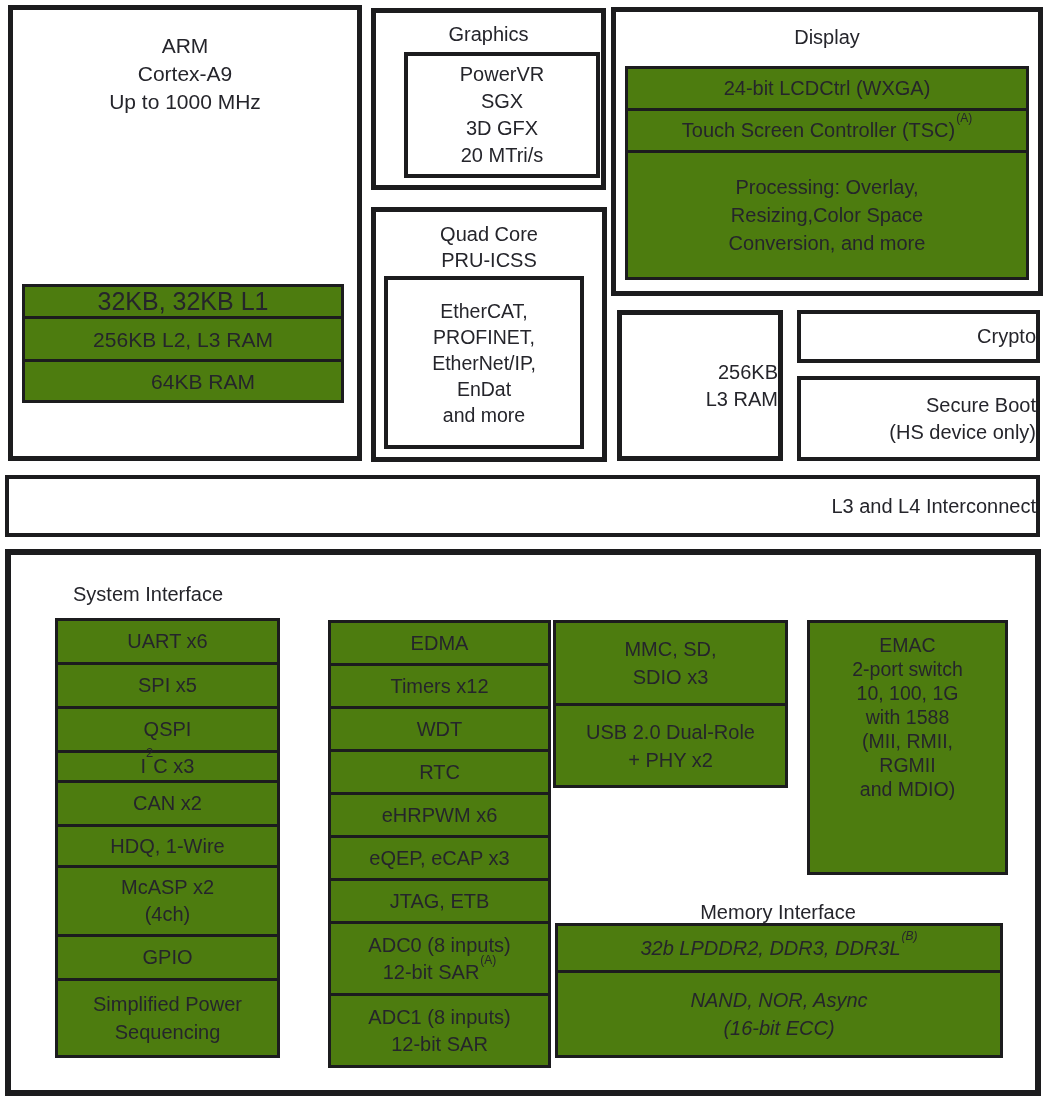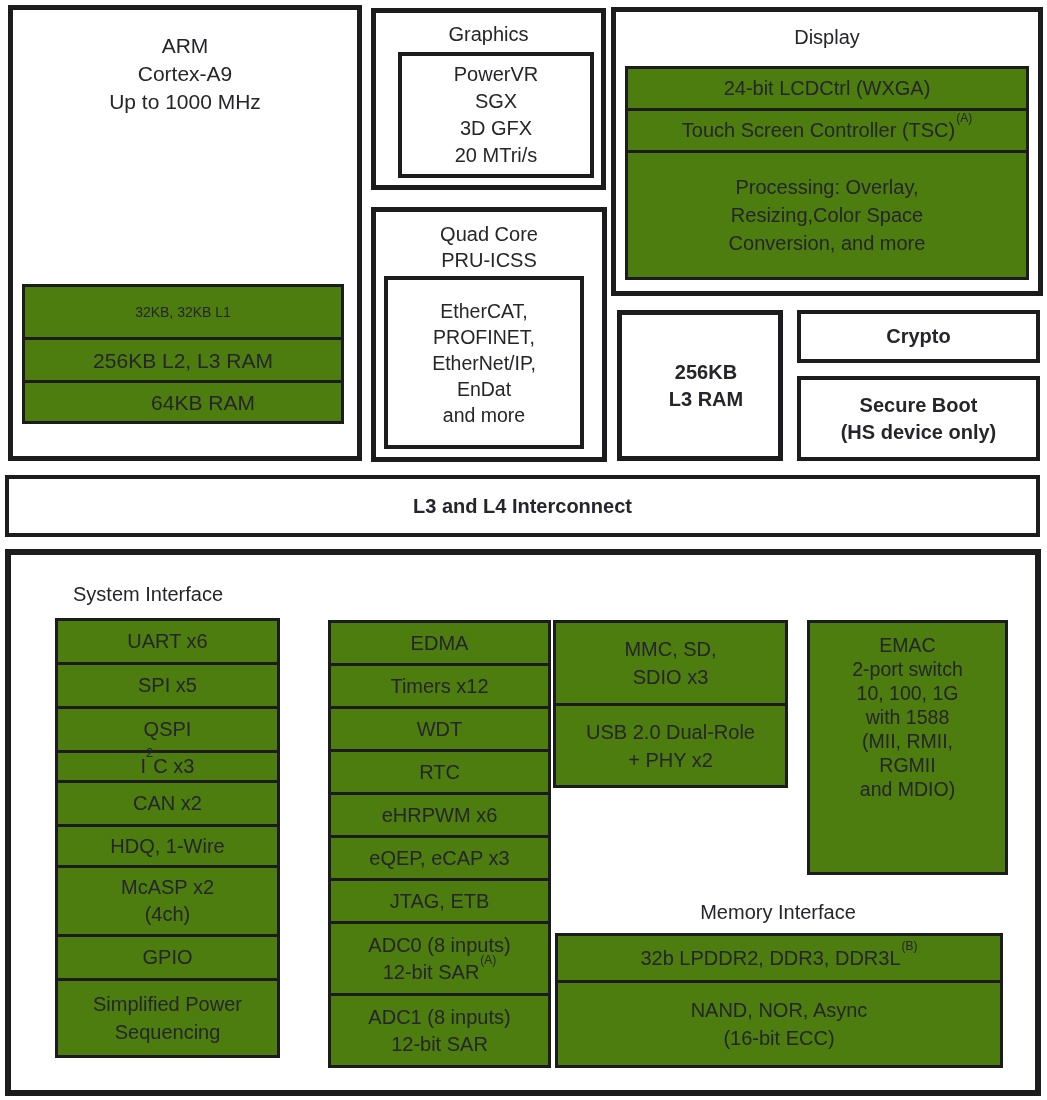--- a/index.html
+++ b/index.html
@@ -17,52 +17,52 @@
     box-sizing:border-box;border:3px solid #1c1c1e;background:#4d7c0f;
     display:flex;flex-direction:column;align-items:center;justify-content:center;
     text-align:center;font-size:20px;line-height:25px;
   }
   .row + .row{margin-top:-3px;}
   .inner{
     position:absolute;box-sizing:border-box;border:4px solid #1c1c1e;background:#ffffff;
     display:flex;flex-direction:column;align-items:center;justify-content:center;
     text-align:center;font-size:20px;
   }
-  .ctrbox{display:flex;flex-direction:column;align-items:center;justify-content:center;text-align:center;font-weight:bold;}
+  .ctrbox{display:flex;flex-direction:column;align-items:flex-end;justify-content:center;text-align:center;}
   .sp{font-size:12px;line-height:0;position:relative;top:-7px;margin-left:1px;}
   .sp2{font-size:13px;line-height:0;position:relative;top:-8px;}
   .lbl{font-size:20px;}
 </style>
 </head>
 <body>
 
 <div class="canvas">
 
   <div class="blk" style="left:8px;top:5px;width:354px;height:456px;">
     <div class="tlines" style="margin-top:22px;font-size:21px;line-height:28px;">
       <div>ARM</div>
       <div>Cortex-A9</div>
       <div>Up to 1000 MHz</div>
     </div>
     <div class="stack" style="left:9px;width:322px;top:274px;">
-      <div class="row" style="height:56px;font-size:14px;">
+      <div class="row" style="height:35px;font-size:25px;">
         <span>32KB, 32KB L1</span>
       </div>
       <div class="row" style="height:46px;font-size:21px;">
         <span>256KB L2, L3 RAM</span>
       </div>
       <div class="row" style="height:44px;font-size:21px;padding-left:40px;">
         <span>64KB RAM</span>
       </div>
     </div>
   </div>
 
   <div class="blk" style="left:371px;top:8px;width:235px;height:182px;">
     <div class="title" style="margin-top:8px;">Graphics</div>
-    <div class="inner" style="left:22px;top:39px;width:196px;height:126px;line-height:27px;">
+    <div class="inner" style="left:28px;top:39px;width:196px;height:126px;line-height:27px;">
       <div>PowerVR</div>
       <div>SGX</div>
       <div>3D GFX</div>
       <div>20 MTri/s</div>
     </div>
   </div>
 
   <div class="blk" style="left:371px;top:207px;width:236px;height:255px;">
     <div class="tlines" style="margin-top:9px;line-height:26px;">
       <div>Quad Core</div>
@@ -195,21 +195,21 @@
       <div>EMAC</div>
       <div>2-port switch</div>
       <div>10, 100, 1G</div>
       <div>with 1588</div>
       <div>(MII, RMII,</div>
       <div>RGMII</div>
       <div>and MDIO)</div>
     </div>
 
     <div class="lbl" style="position:absolute;left:542px;top:346px;width:450px;text-align:center;">Memory Interface</div>
-    <div class="stack" style="left:544px;top:378px;width:448px;">
+    <div class="stack" style="left:544px;top:368px;width:448px;font-style:italic;">
       <div class="row" style="height:50px;">
         <span><span>32b LPDDR2, DDR3, DDR3L</span><sup class="sp">(B)</sup></span>
       </div>
       <div class="row" style="height:88px;line-height:28px;">
         <div>NAND, NOR, Async</div>
         <div>(16-bit ECC)</div>
       </div>
     </div>
 
   </div>

